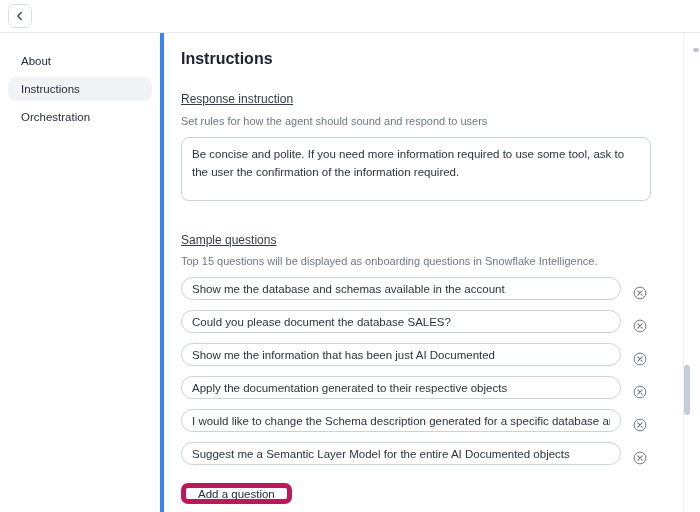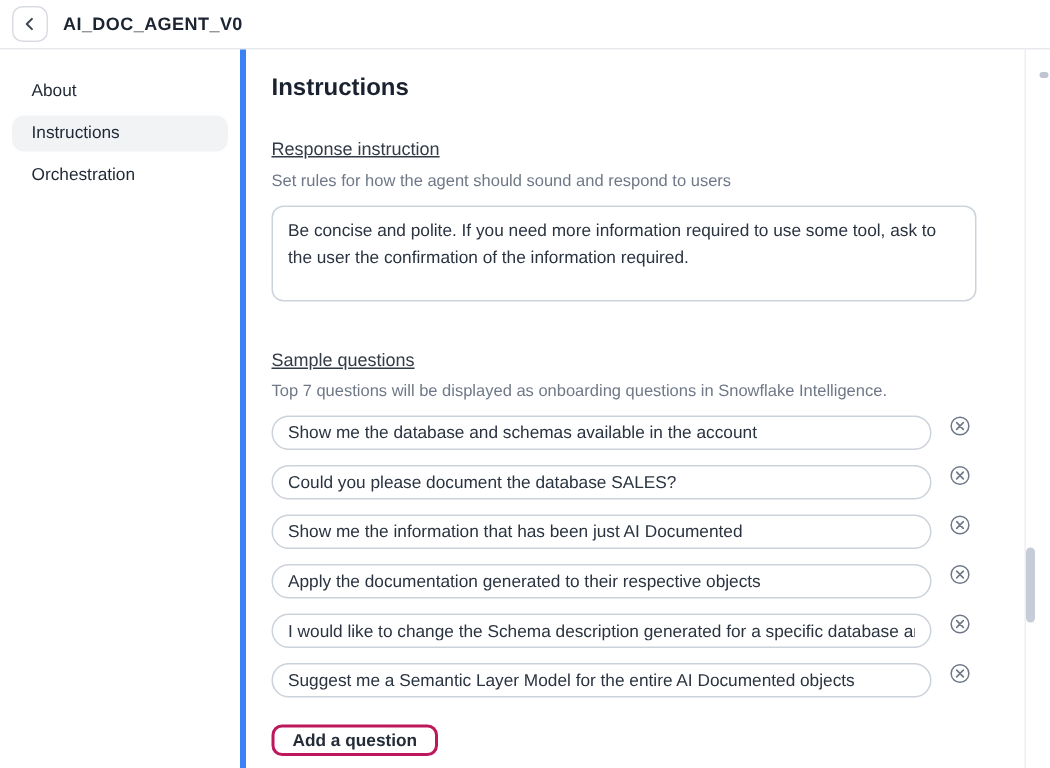--- a/index.html
+++ b/index.html
@@ -46,39 +46,39 @@
     margin-top:9px; width:470px; height:64px; display:block;
     border:1px solid #ccd2da; border-radius:8px; padding:8px 10px;
     font-family:"Liberation Sans","DejaVu Sans",sans-serif;
     font-size:11.5px; line-height:1.55; color:#2a3340; resize:none; outline:none; background:#fff;
   }
 
   .sq-label { margin-top:32px; }
   .sq-hint  { margin-top:8px; }
 
   .questions { margin-top:9px; display:flex; flex-direction:column; gap:10px; }
-  .q-row { display:flex; align-items:flex-start; }
+  .q-row { display:flex; align-items:flex-end; }
   .q-input {
     width:440px; height:23px; border:1px solid #ccd2da; border-radius:12px;
     padding:0 10px; font-family:"Liberation Sans","DejaVu Sans",sans-serif;
     font-size:11.5px; color:#2a3340; outline:none; background:#fff;
     white-space:nowrap; overflow:hidden; text-overflow:clip;
   }
   .q-remove {
     margin-left:12px; width:14px; height:14px; border:none; background:transparent;
     padding:0; cursor:pointer; display:flex; align-items:center; justify-content:center;
     color:#6e7888;
   }
   .q-remove svg { display:block; }
 
   .add-btn {
     margin-top:18px; height:21px; padding:0 12px; background:#fff;
-    border:2px solid #be185d; border-radius:7px; cursor:pointer;
+    border:5px solid #be185d; border-radius:7px; cursor:pointer;
     font-family:"Liberation Sans","DejaVu Sans",sans-serif;
-    font-size:11.5px; font-weight:700; color:#242c38;
+    font-size:11.5px; font-weight:400; color:#242c38;
   }
 
   
   .scroll-divider { position:absolute; left:683px; top:33px; bottom:0; width:1px; background:#edeff2; }
   .scroll-thumb {
     position:absolute; left:684px; top:365px; width:6px; height:50px;
     border-radius:3px; background:#c6ccd8; cursor:pointer;
   }
   .scroll-mini { position:absolute; left:693px; top:48px; width:6px; height:4px; border-radius:2px; background:#aeb6c6; opacity:.8; }
 </style>
@@ -88,40 +88,39 @@
 <div class="app">
 
   <div class="topbar">
     <button class="back-btn">
       <span>
         <svg width="12" height="12" viewBox="0 0 14 14" fill="none">
           <polyline points="8.5,3 4.5,7 8.5,11" stroke="#3f4754" stroke-width="1.6" stroke-linecap="round" stroke-linejoin="round"></polyline>
         </svg>
       </span>
     </button>
-    <div class="topbar-title">AI_DOC_AGENT_V0</div>
   </div>
 
   <div class="body-row">
 
     <div class="sidebar">
       <div class="nav-item">About</div>
       <div class="nav-item active">Instructions</div>
       <div class="nav-item">Orchestration</div>
     </div>
 
     <div class="main">
       <div class="page-title">Instructions</div>
 
       <div class="field-label">Response instruction</div>
       <div class="field-hint">Set rules for how the agent should sound and respond to users</div>
       <textarea class="response-textarea" style="">Be concise and polite. If you need more information required to use some tool, ask to the user the confirmation of the information required.</textarea>
 
       <div class="field-label sq-label">Sample questions</div>
-      <div class="field-hint sq-hint">Top 7 questions will be displayed as onboarding questions in Snowflake Intelligence.</div>
+      <div class="field-hint sq-hint">Top 15 questions will be displayed as onboarding questions in Snowflake Intelligence.</div>
 
       <div class="questions">
 
         <div class="q-row">
           <input class="q-input" type="text" value="Show me the database and schemas available in the account" style="">
           <button class="q-remove">
             <span>
               <svg width="14" height="14" viewBox="0 0 14 14" fill="none">
                 <circle cx="7" cy="7" r="5.9" stroke="#6e7888" stroke-width="1"></circle>
                 <path d="M4.8 4.8 L9.2 9.2 M9.2 4.8 L4.8 9.2" stroke="#6e7888" stroke-width="1.1" stroke-linecap="round"></path>

